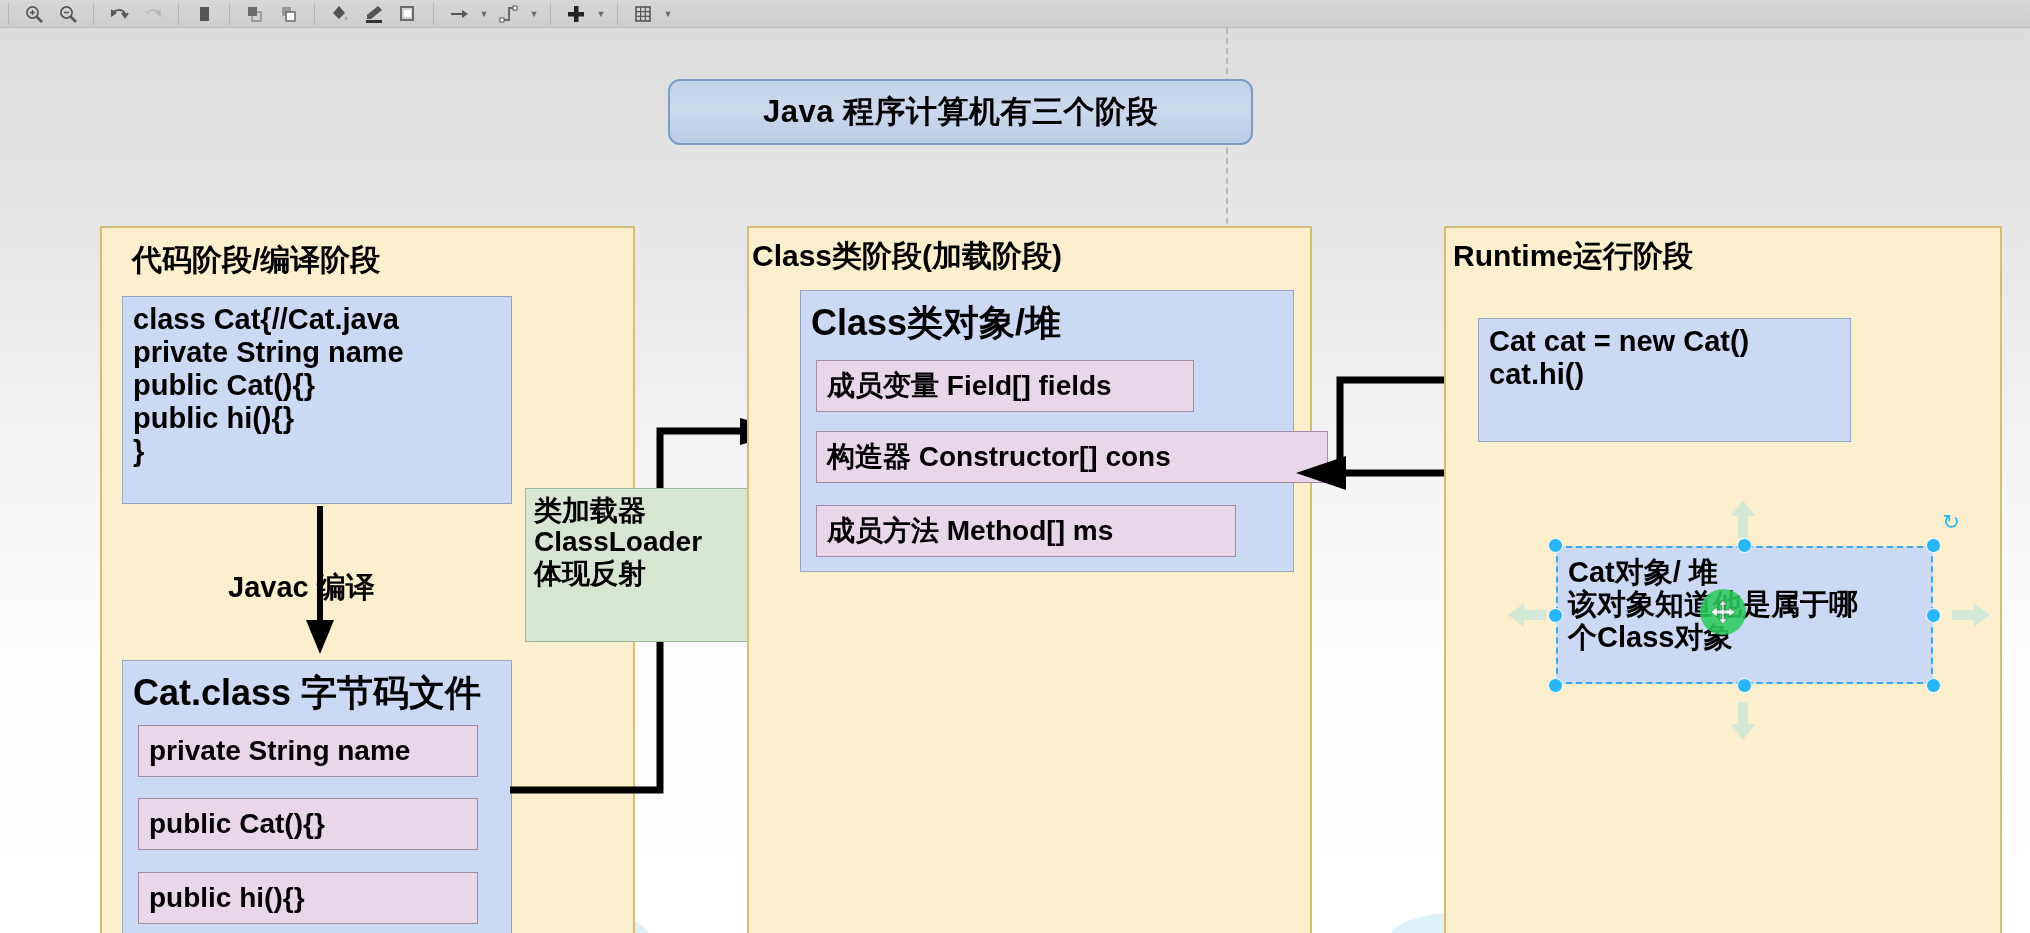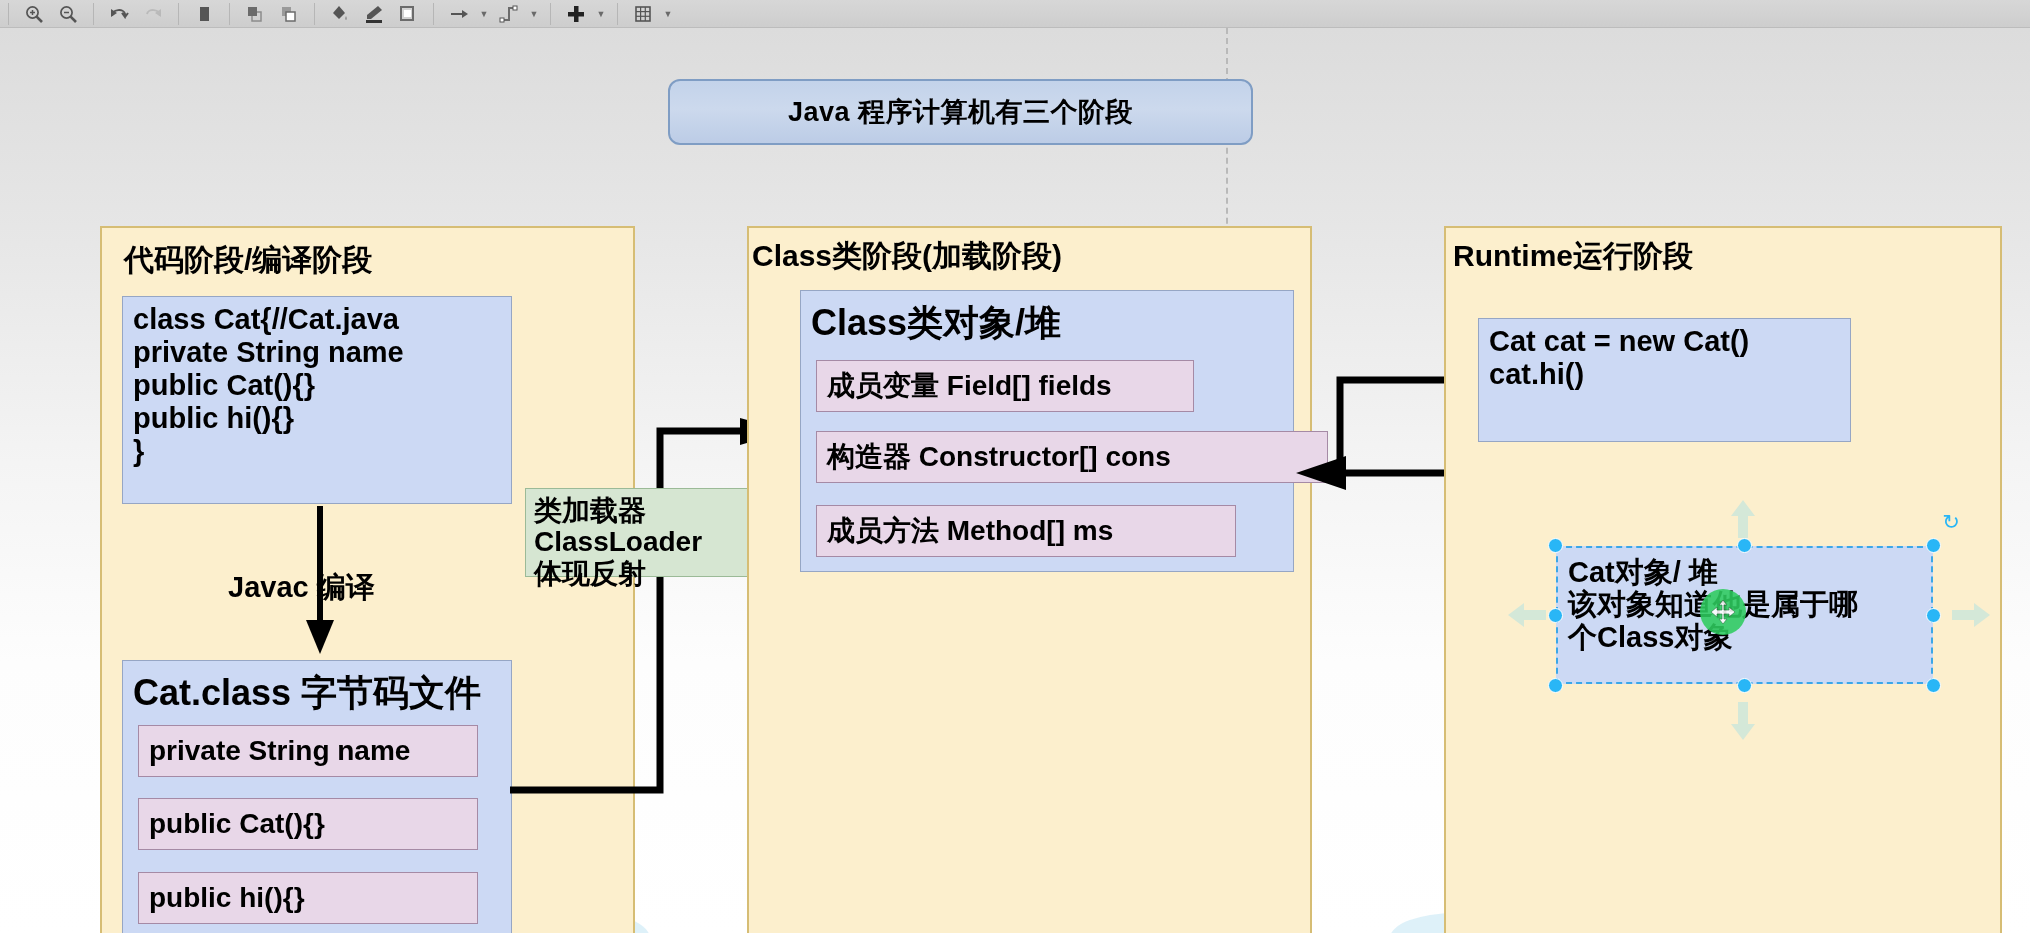--- a/index.html
+++ b/index.html
@@ -41,21 +41,21 @@
   }
 
   
   #title-box {
     position: absolute; left: 668px; top: 51px; width: 585px; height: 66px;
     background: linear-gradient(to bottom, #c3d3ea 0%, #ccd9ed 45%, #bcccE6 100%);
     border: 2px solid #7f9dc4; border-radius: 12px;
     display: flex; align-items: center; justify-content: center;
   }
   #title-box .t {
-    font-size: 27px; font-weight: bold; color: #000; letter-spacing: .5px;
+    font-size: 31px; font-weight: bold; color: #000; letter-spacing: .5px;
   }
 
   
   .stage {
     position: absolute;
     background: #fcefcd;
     border: 2px solid #d6bd74;
   }
   .stage-title {
     position: absolute; font-size: 30px; font-weight: bold; color: #000;
@@ -84,21 +84,21 @@
     background: #e8d7e8; border: 1px solid #a58aa5;
     display: flex; align-items: center;
   }
   .purple span {
     font-size: 28px; font-weight: bold; color: #000;
     padding-left: 10px; white-space: nowrap;
   }
 
   
   #greenbox {
-    position: absolute; left: 525px; top: 460px; width: 237px; height: 89px;
+    position: absolute; left: 525px; top: 460px; width: 237px; height: 154px;
     background: #d6e6d2; border: 1px solid #9bba97;
     padding: 6px 8px;
   }
   #greenbox .g {
     font-size: 28px; font-weight: bold; color: #000;
     line-height: 1.12; white-space: pre-line;
   }
 
   
   #javac-label {
@@ -282,21 +282,21 @@
   <div id="guideline"></div>
 
   <div class="bottomblob" style="left:470px; top:880px; width:180px; height:60px;"></div>
   <div class="bottomblob" style="left:1390px; top:885px; width:130px; height:50px;"></div>
 
   <div id="title-box">
     <div class="t">Java 程序计算机有三个阶段</div>
   </div>
 
   <div class="stage" id="stage-code"></div>
-  <div class="stage-title" style="left:124px; top:212px;">代码阶段/编译阶段</div>
+  <div class="stage-title" style="left:132px; top:212px;">代码阶段/编译阶段</div>
 
   <div class="bluebox" style="left:122px; top:268px; width:390px; height:208px; padding:6px 10px;">
     <div class="code">class Cat{//Cat.java
 private String name
 public Cat(){}
 public hi(){}
 }</div>
   </div>
 
   <svg style="position:absolute; left:300px; top:478px; width:40px; height:150px;">

